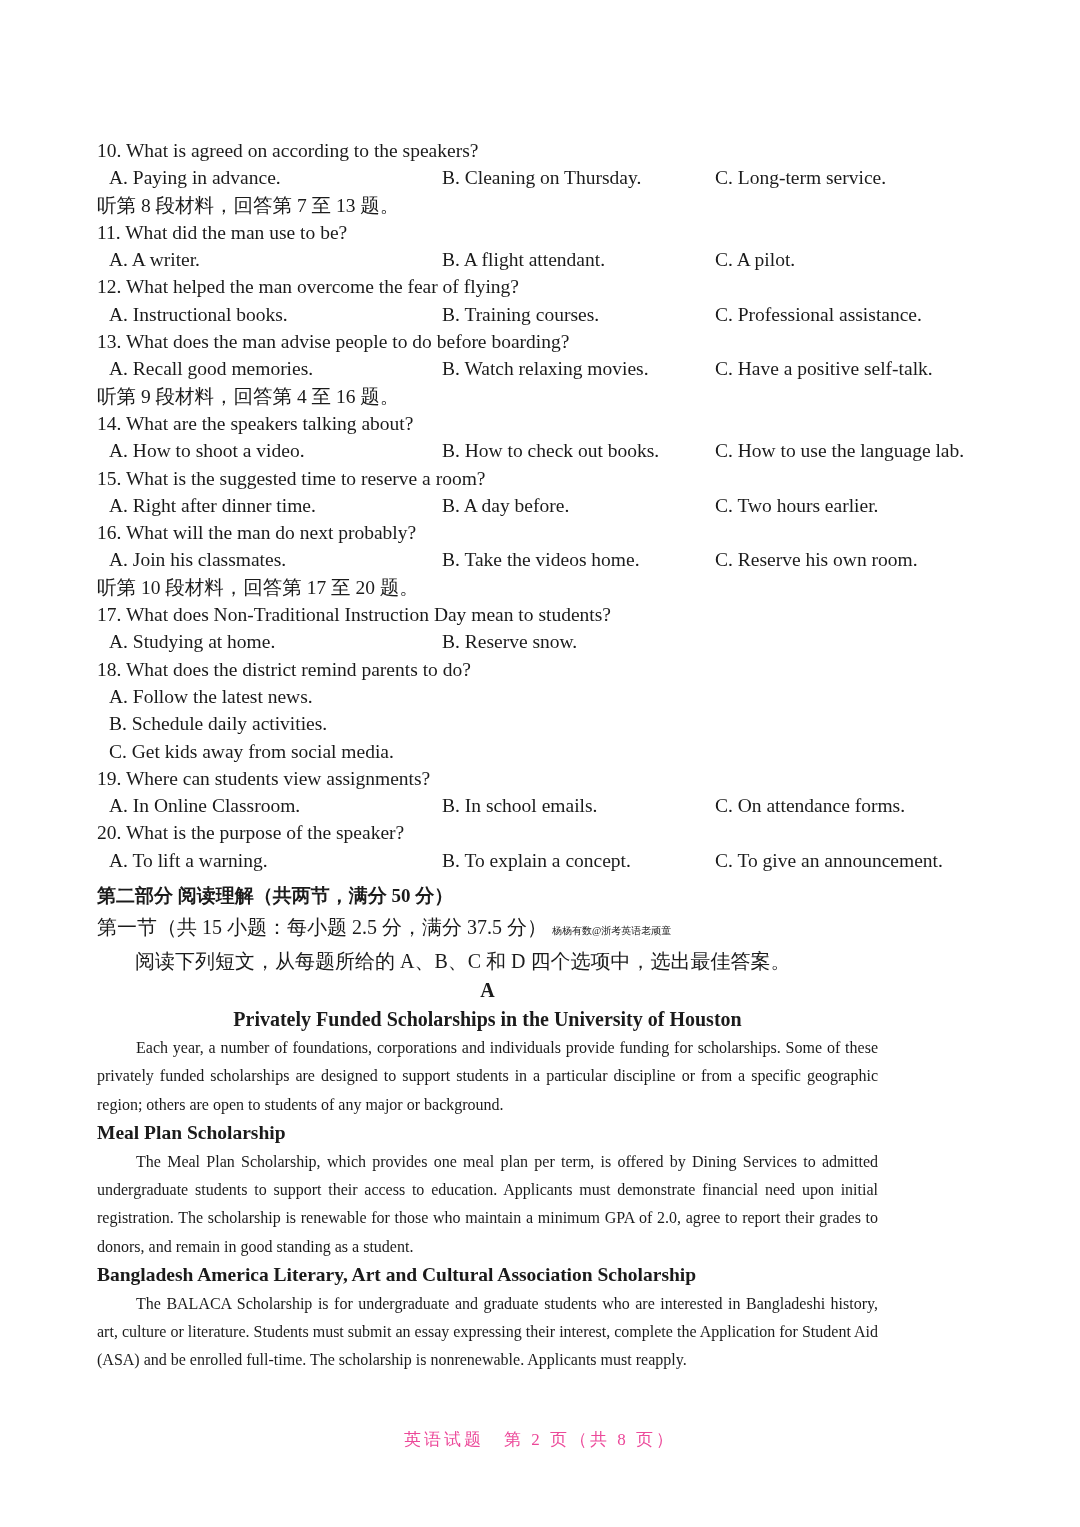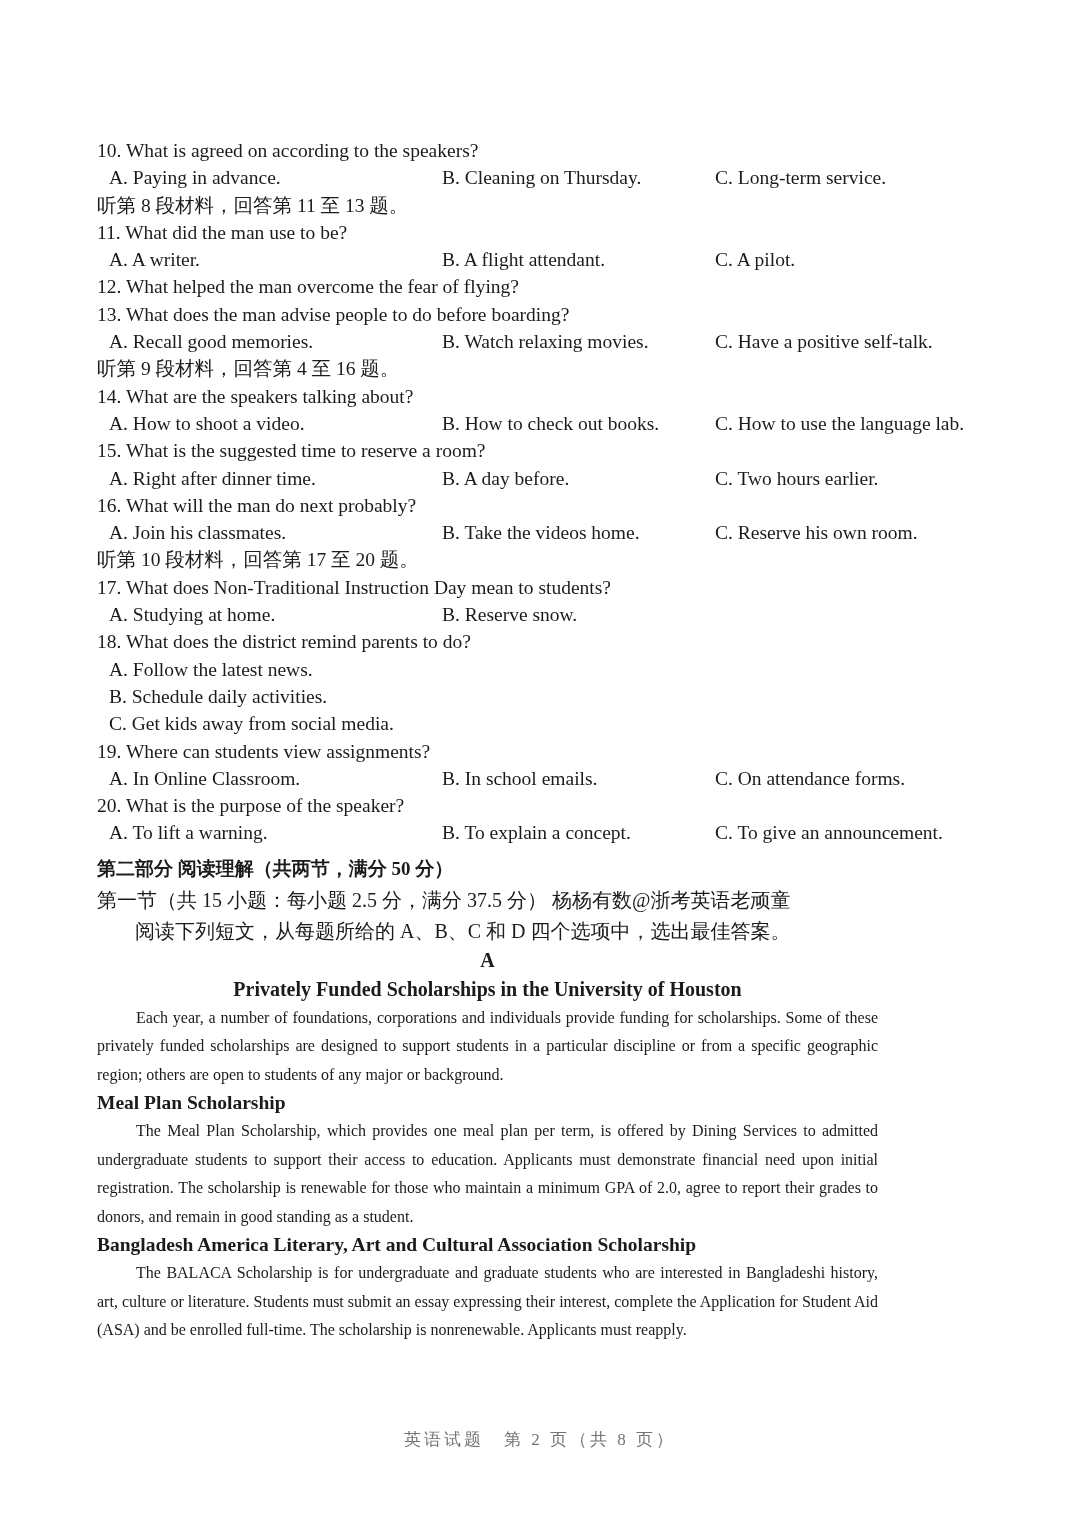--- a/index.html
+++ b/index.html
@@ -25,21 +25,21 @@
     padding-left: 12px;
   }
   .row.o1 { padding-left: 12px; }
   .part-title {
     margin: 6px 0 0 0;
     font-size: 19px;
     font-weight: bold;
     line-height: 32px;
   }
   .section-line { font-size: 20px; line-height: 31px; }
-  .watermark { font-size: 20px; margin-left: 5px; }
+  .watermark { font-size: 10px; margin-left: 5px; }
   .instruction { font-size: 20px; line-height: 30px; text-indent: 38px; }
   .passage-label, .passage-title {
     text-align: center;
     font-weight: bold;
     font-size: 20px;
     line-height: 29px;
   }
   .para {
     margin: 0;
     font-size: 16px;
@@ -52,43 +52,48 @@
     line-height: 28.4px;
     font-weight: bold;
   }
   .footer {
     position: absolute;
     top: 1428px; left: 0;
     width: 100%;
     text-align: center;
     font-size: 17px;
     letter-spacing: 3px;
-    color: #737373;
+    color: #ec4899;
   }
 </style>
 </head>
 <body>
 
 <div class="content">
 
   <section class="listening">
     <div class="row q">10. What is agreed on according to the speakers?</div>
     <div class="row o3">
       <span class="opt">A. Paying in advance.</span>
       <span class="opt">B. Cleaning on Thursday.</span>
       <span class="opt">C. Long-term service.</span>
     </div>
-    <div class="row m">听第 8 段材料，回答第 11 至 13 题。</div>
+    <div class="row m">听第 8 段材料，回答第 7 至 13 题。</div>
     <div class="row q">11. What did the man use to be?</div>
     <div class="row o3">
       <span class="opt">A. A writer.</span>
       <span class="opt">B. A flight attendant.</span>
       <span class="opt">C. A pilot.</span>
     </div>
     <div class="row q">12. What helped the man overcome the fear of flying?</div>
+    <div class="row o3">
+      <span class="opt">A. Instructional books.</span>
+      <span class="opt">B. Training courses.</span>
+      <span class="opt">C. Professional assistance.</span>
+    </div>
     <div class="row q">13. What does the man advise people to do before boarding?</div>
     <div class="row o3">
       <span class="opt">A. Recall good memories.</span>
       <span class="opt">B. Watch relaxing movies.</span>
       <span class="opt">C. Have a positive self-talk.</span>
     </div>
     <div class="row m">听第 9 段材料，回答第 4 至 16 题。</div>
     <div class="row q">14. What are the speakers talking about?</div>
     <div class="row o3">
       <span class="opt">A. How to shoot a video.</span>

